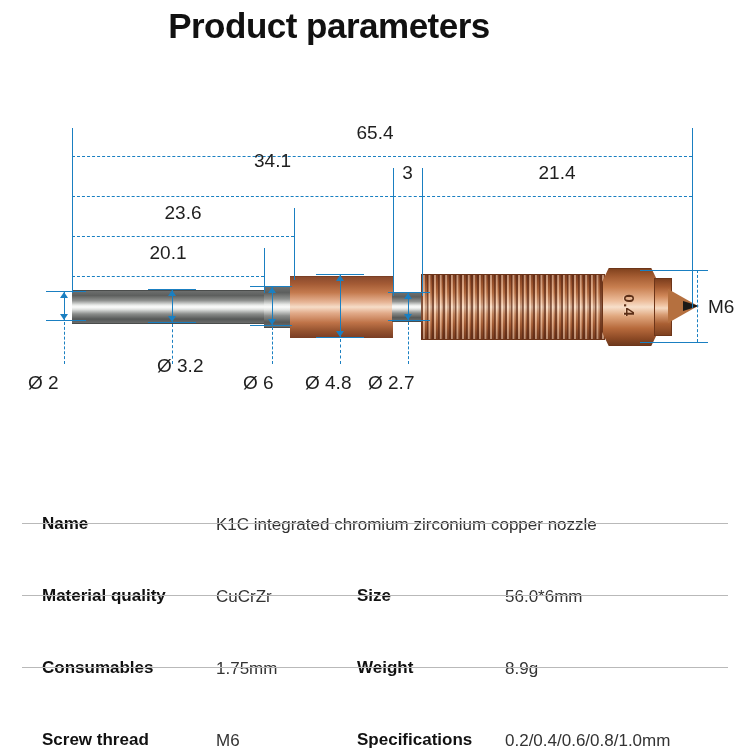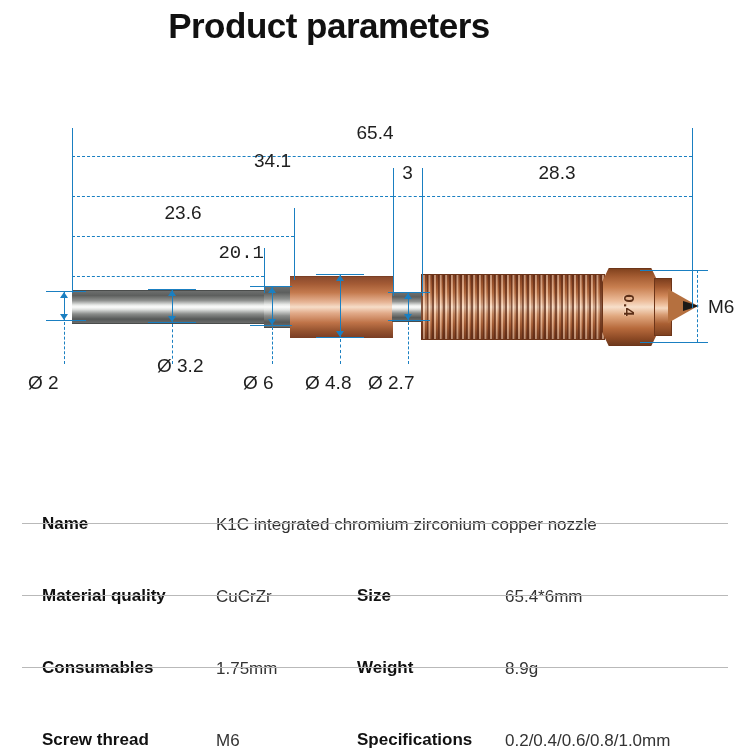--- a/index.html
+++ b/index.html
@@ -152,27 +152,27 @@
     <div class="hdash" style="left:72px;top:46px;width:620px;"></div>
     <div class="dim-text" style="left:0;top:12px;width:750px;text-align:center;">65.4</div>
 
     <div class="hdash" style="left:72px;top:86px;width:321px;"></div>
     <div class="dim-text" style="left:72px;top:40px;width:321px;text-align:center;padding-left:40px;">34.1</div>
 
     <div class="hdash" style="left:393px;top:86px;width:29px;"></div>
     <div class="dim-text" style="left:393px;top:52px;width:29px;text-align:center;">3</div>
 
     <div class="hdash" style="left:422px;top:86px;width:270px;"></div>
-    <div class="dim-text" style="left:422px;top:52px;width:270px;text-align:center;">28.3</div>
+    <div class="dim-text" style="left:422px;top:52px;width:270px;text-align:center;">21.4</div>
 
     <div class="hdash" style="left:72px;top:126px;width:222px;"></div>
     <div class="dim-text" style="left:72px;top:92px;width:222px;text-align:center;">23.6</div>
 
     <div class="hdash" style="left:72px;top:166px;width:192px;"></div>
-    <div class="dim-text" style="left:72px;top:132px;width:192px;text-align:right;font-family:Liberation Mono, monospace;">20.1</div>
+    <div class="dim-text" style="left:72px;top:132px;width:192px;text-align:center;">20.1</div>
 
     <div class="hsolid" style="left:46px;top:181px;width:40px;"></div>
     <div class="hsolid" style="left:46px;top:210px;width:40px;"></div>
     <div class="vline" style="left:64px;top:181px;height:29px;"></div>
     <div class="arw arw-up" style="left:60px;top:182px;"></div>
     <div class="arw arw-dn" style="left:60px;top:204px;"></div>
 
     <div class="hsolid" style="left:148px;top:179px;width:48px;"></div>
     <div class="hsolid" style="left:148px;top:212px;width:48px;"></div>
     <div class="vline" style="left:172px;top:179px;height:33px;"></div>
@@ -220,21 +220,21 @@
     <div class="trow">
       <div class="cell k" style="left:42px;top:28px;">Name</div>
       <div class="cell v" style="left:216px;top:29px;">K1C integrated chromium zirconium copper nozzle</div>
       <div class="divider" style="top:68px;"></div>
     </div>
 
     <div class="trow">
       <div class="cell k" style="left:42px;top:28px;">Material quality</div>
       <div class="cell v" style="left:216px;top:29px;">CuCrZr</div>
       <div class="cell k" style="left:357px;top:28px;">Size</div>
-      <div class="cell v" style="left:505px;top:29px;">65.4*6mm</div>
+      <div class="cell v" style="left:505px;top:29px;">56.0*6mm</div>
       <div class="divider" style="top:68px;"></div>
     </div>
 
     <div class="trow">
       <div class="cell k" style="left:42px;top:28px;">Consumables</div>
       <div class="cell v" style="left:216px;top:29px;">1.75mm</div>
       <div class="cell k" style="left:357px;top:28px;">Weight</div>
       <div class="cell v" style="left:505px;top:29px;">8.9g</div>
       <div class="divider" style="top:68px;"></div>
     </div>

